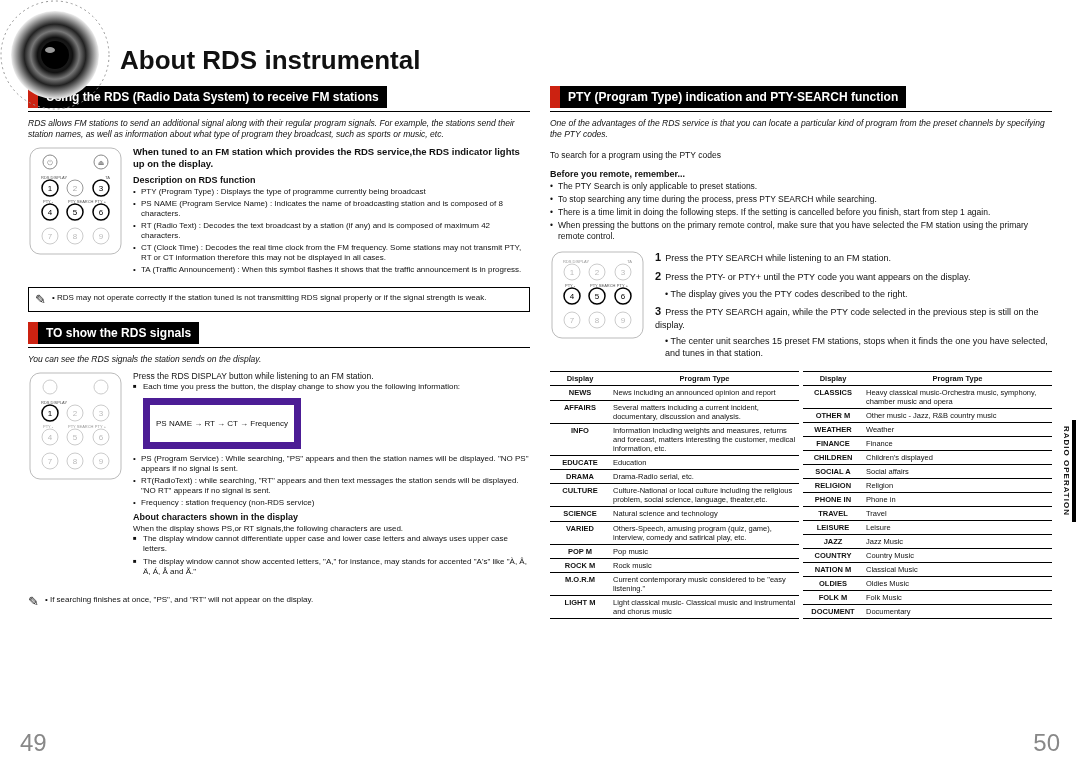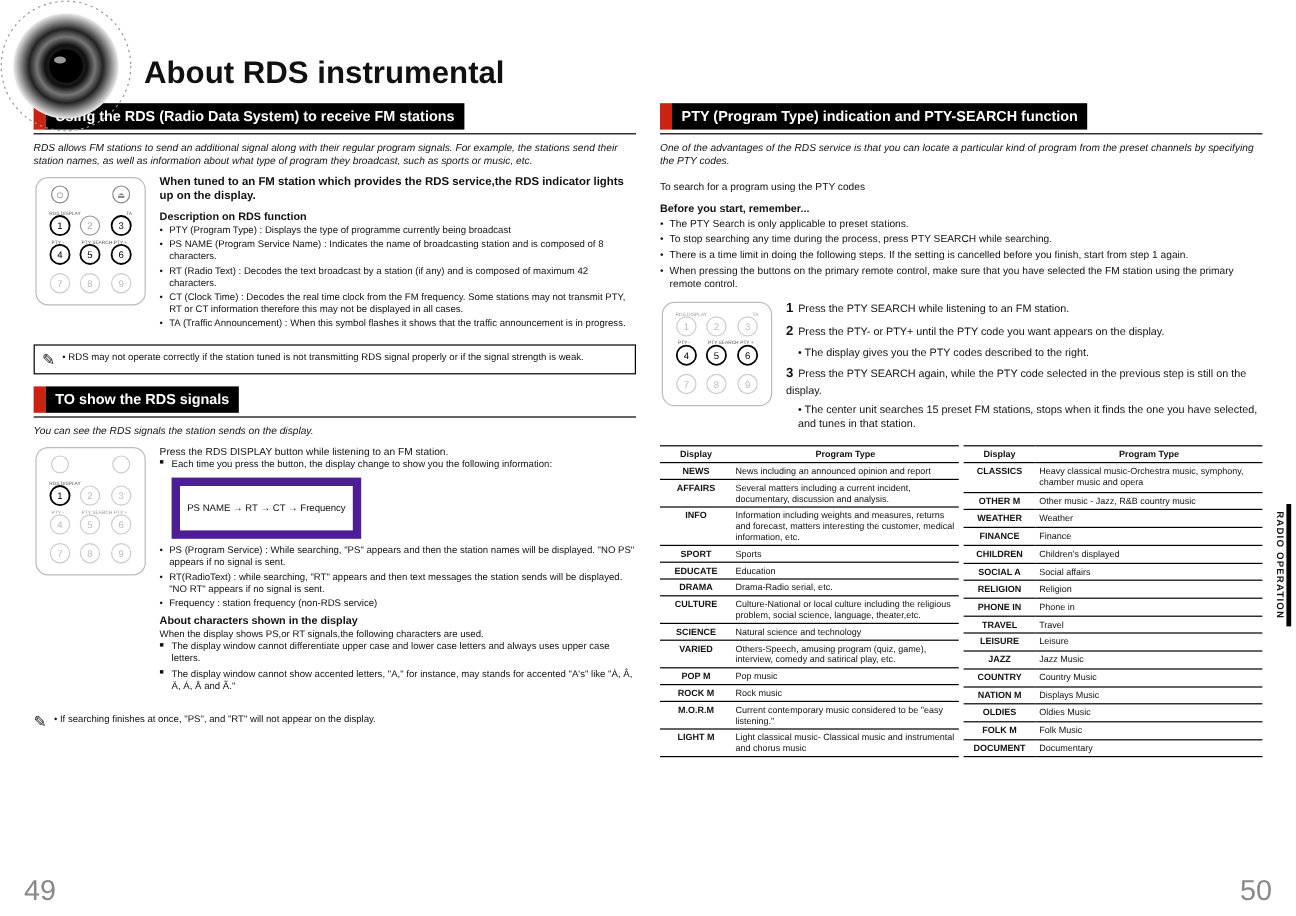--- a/index.html
+++ b/index.html
@@ -195,21 +195,21 @@
     </div>
 
     <div class="col">
       <div class="sect-head">
         <div class="bar"></div>
         <div class="label">PTY (Program Type) indication and PTY-SEARCH function</div>
       </div>
       <div class="rule"></div>
       <p class="intro">One  of the advantages of the RDS service is that you can locate a particular kind of program from the preset channels by specifying the PTY codes.</p>
       <p class="small" style="margin:4px 0">To search for a program using the PTY codes</p>
-      <p class="sub-h">Before you start, remember...</p>
+      <p class="sub-h">Before you remote, remember...</p>
       <ul class="bul small">
         <li>The PTY Search is only applicable to preset stations.</li>
         <li>To stop searching any time during the process, press PTY SEARCH while searching.</li>
         <li>There is a time limit in doing the following steps. If the setting is cancelled before you finish, start from step 1 again.</li>
         <li>When pressing the buttons on the primary remote control, make sure that you have selected the FM station using the primary remote control.</li>
       </ul>
 
       <div class="steps-row">
         <div class="remote">
           <svg viewBox="0 0 95 90">
@@ -263,24 +263,20 @@
               </tr>
               <tr>
                 <td>AFFAIRS</td>
                 <td>Several matters including a current incident, documentary, discussion and analysis.</td>
               </tr>
               <tr>
                 <td>INFO</td>
                 <td>Information including weights and measures, returns and forecast, matters interesting the customer, medical information, etc.</td>
               </tr>
               <tr>
-                <td>SPORT</td>
-                <td>Sports</td>
-              </tr>
-              <tr>
                 <td>EDUCATE</td>
                 <td>Education</td>
               </tr>
               <tr>
                 <td>DRAMA</td>
                 <td>Drama-Radio serial, etc.</td>
               </tr>
               <tr>
                 <td>CULTURE</td>
                 <td>Culture-National or local culture including the religious problem, social science, language, theater,etc.</td>
@@ -362,21 +358,21 @@
               <tr>
                 <td>JAZZ</td>
                 <td>Jazz Music</td>
               </tr>
               <tr>
                 <td>COUNTRY</td>
                 <td>Country Music</td>
               </tr>
               <tr>
                 <td>NATION M</td>
-                <td>Displays Music</td>
+                <td>Classical Music</td>
               </tr>
               <tr>
                 <td>OLDIES</td>
                 <td>Oldies Music</td>
               </tr>
               <tr>
                 <td>FOLK M</td>
                 <td>Folk Music</td>
               </tr>
               <tr>

